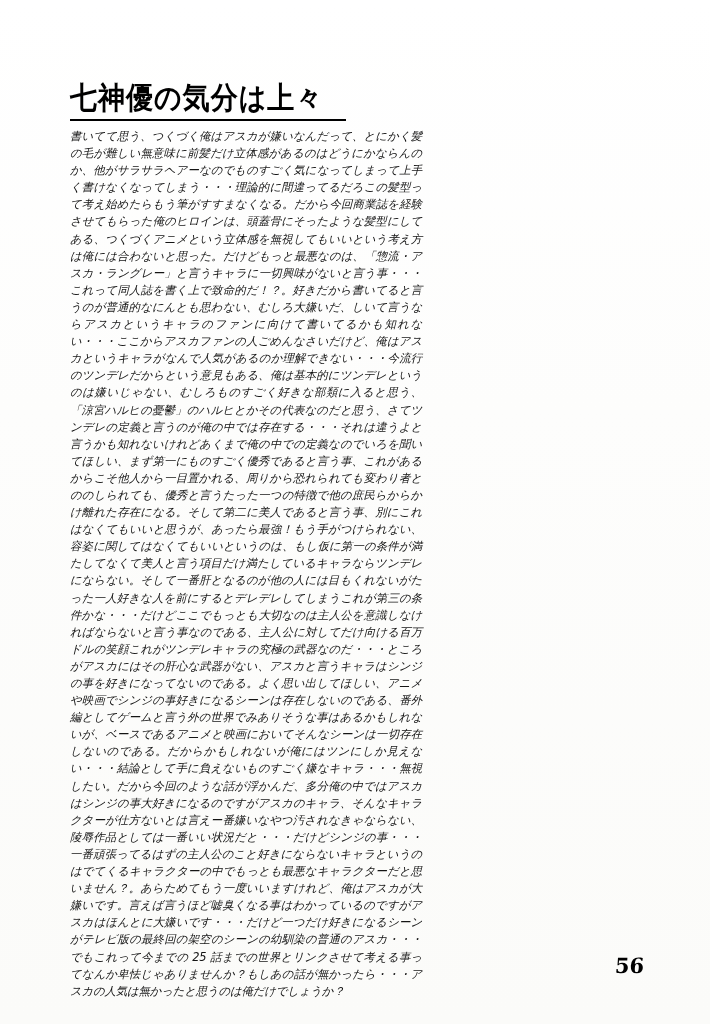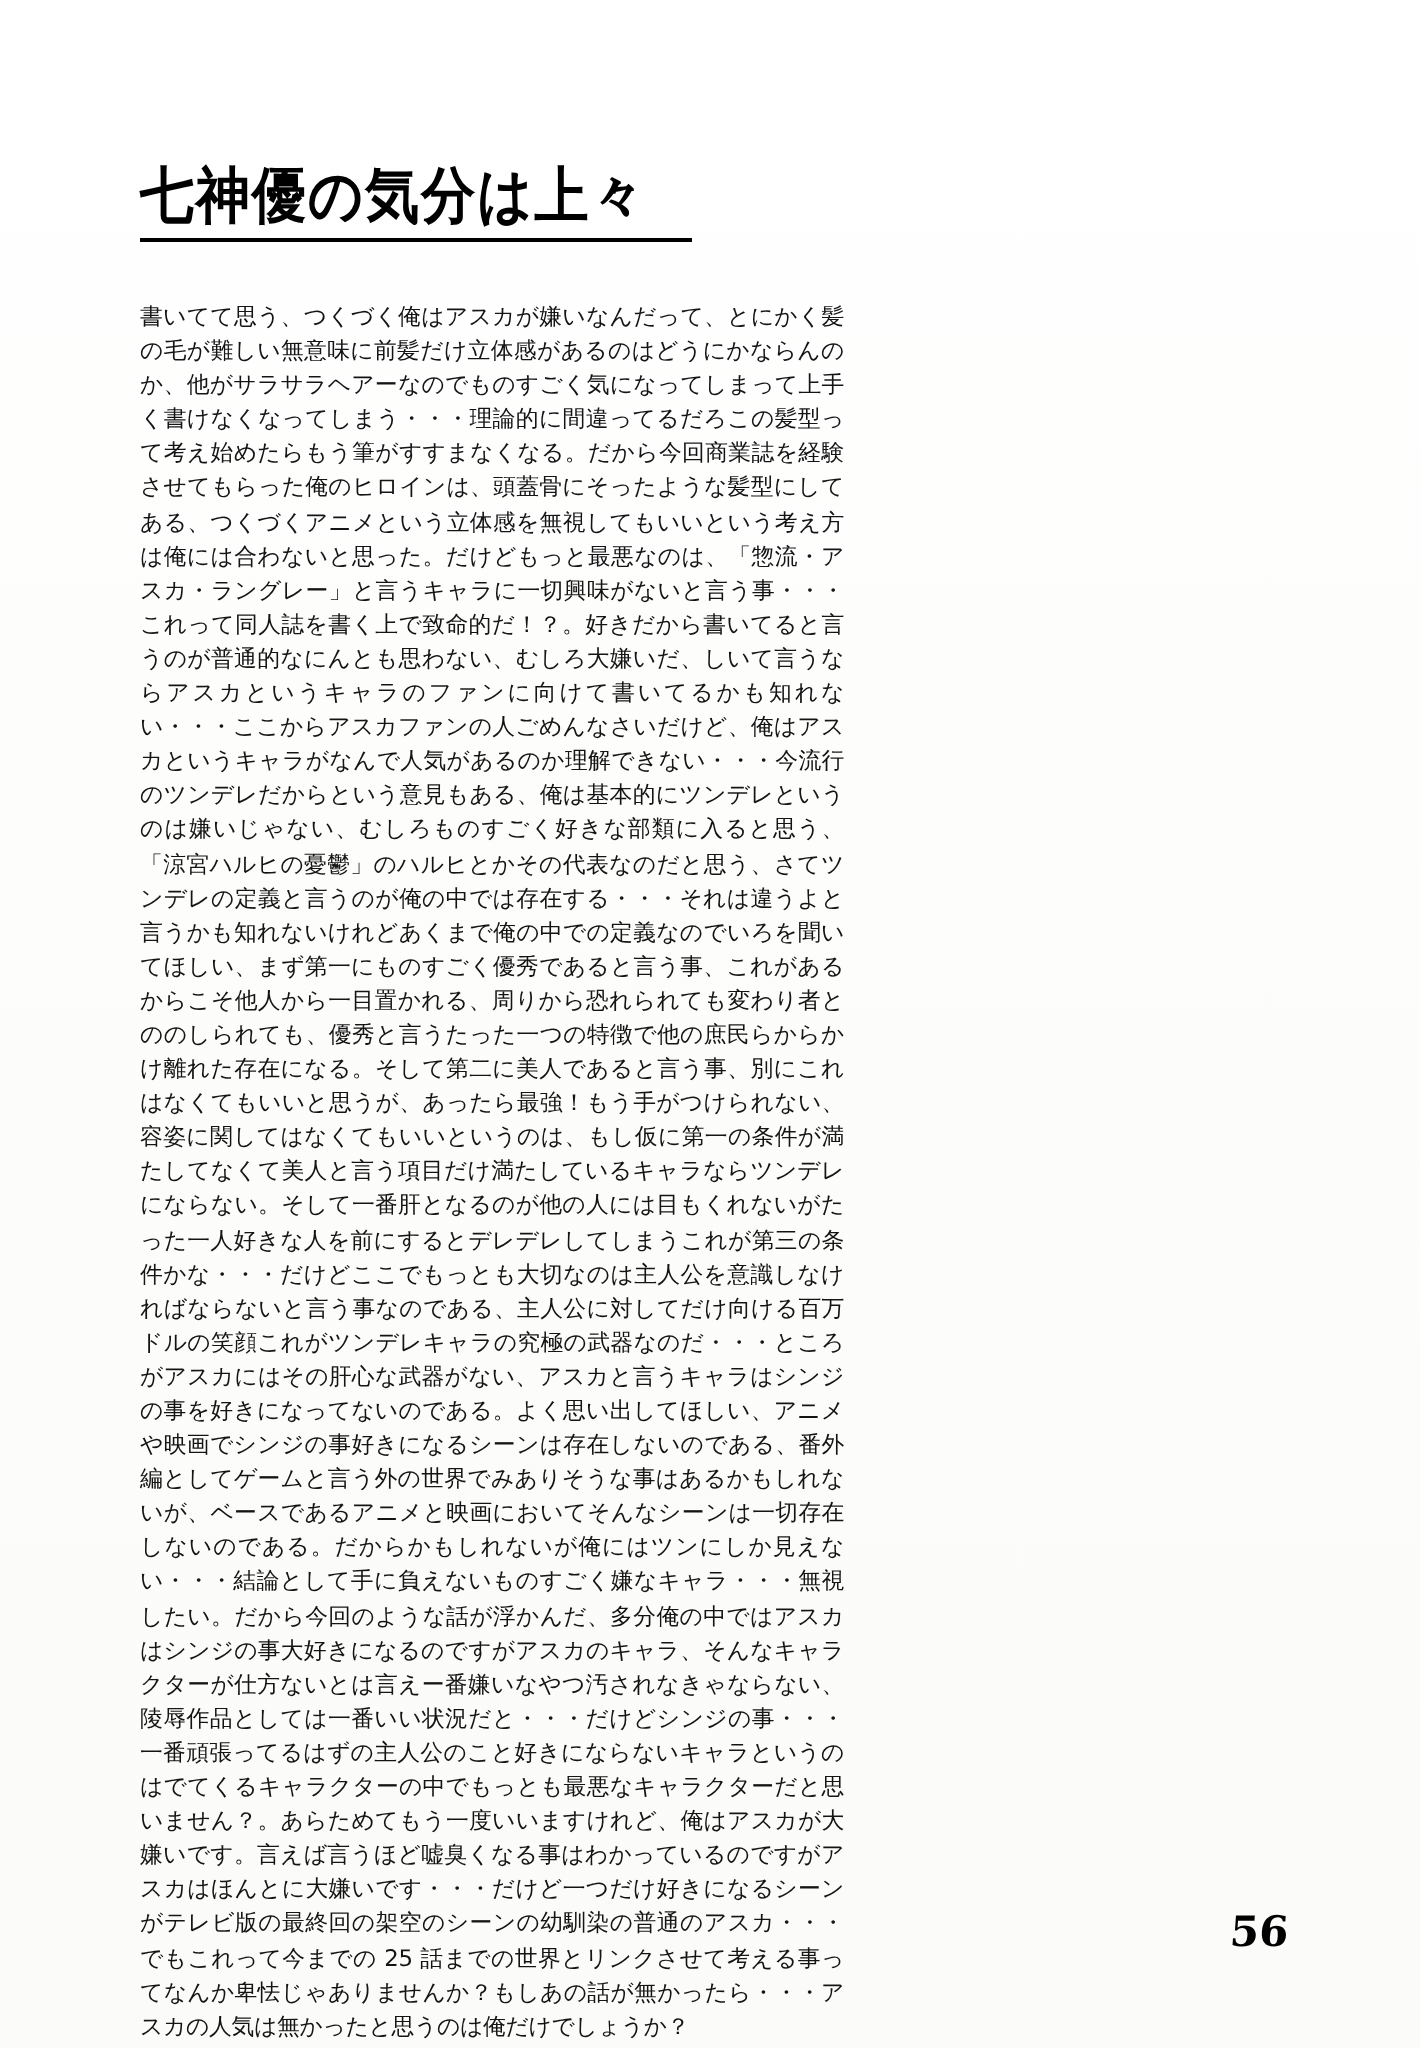--- a/index.html
+++ b/index.html
@@ -46,31 +46,32 @@
     position: absolute;
     left: 70px;
     top: 119px;
     width: 276px;
     height: 2px;
     background: #000000;
   }
   .body-text {
     position: absolute;
     left: 70px;
-    top: 150px;
+    top: 128px;
     width: 352px;
     font-family: "DejaVu Sans", sans-serif;
     font-size: 11.4px;
     line-height: 17.1px;
     color: #141414;
     text-align: justify;
     text-justify: inter-character;
     letter-spacing: -0.15px;
     white-space: pre-wrap;
     word-break: break-all;
+    font-style: italic;
   }
   .page-number {
     position: absolute;
     right: 66px;
     bottom: 46px;
     font-family: "DejaVu Serif", serif;
     font-weight: bold;
     font-size: 21px;
     color: #000000;
     transform: skewX(-4deg);

